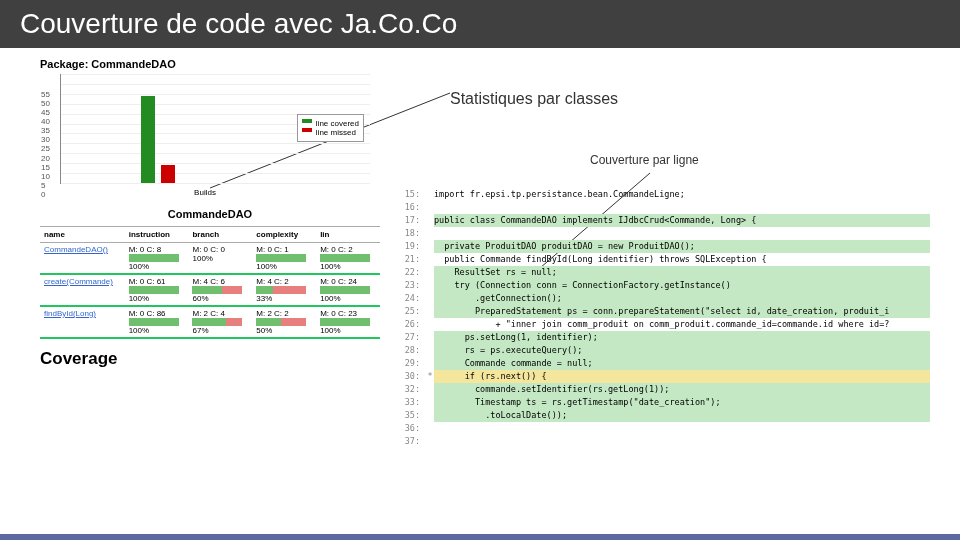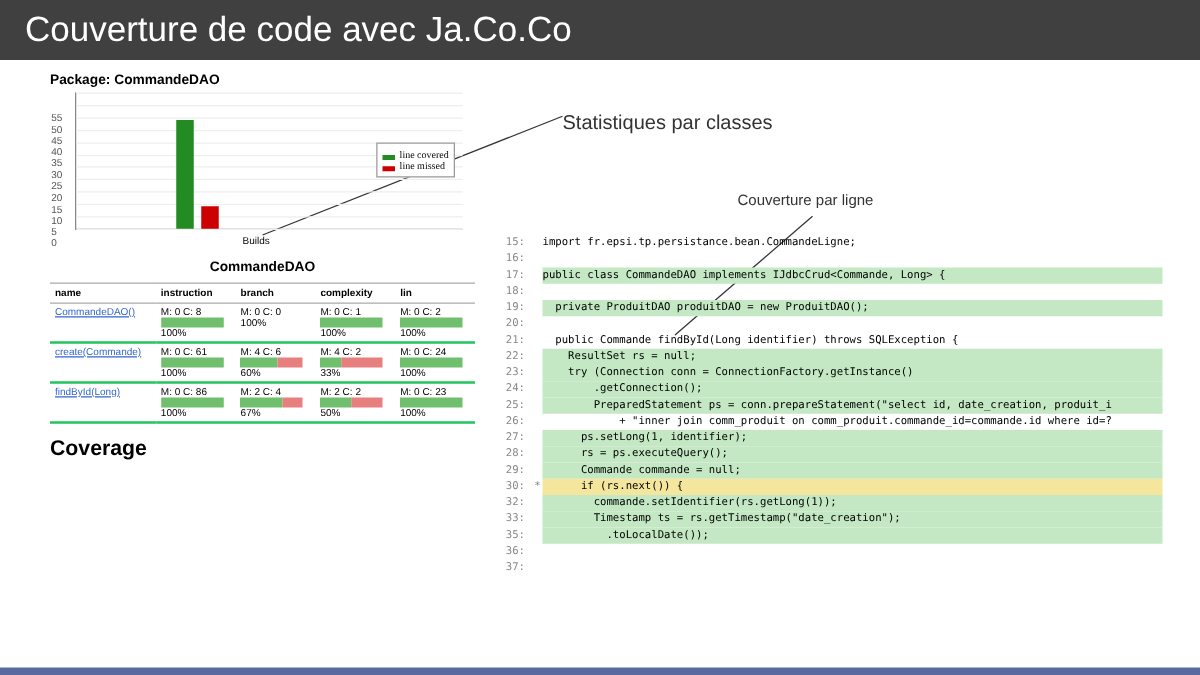--- a/index.html
+++ b/index.html
@@ -9,21 +9,21 @@
   .chart-area { position: absolute; left: 40px; top: 10px; width: 330px; }
   .pkg-header { font-size: 11px; font-weight: bold; margin-bottom: 4px; }
   .chart { position: relative; height: 110px; border-left: 1px solid #888; border-bottom: 1px solid #888; margin-left: 20px; }
   .ylabels { position: absolute; left: -20px; top: 16px; height: 100%; display: flex; flex-direction: column; justify-content: space-between; font-size: 8px; color: #555; }
   .gridlines { position: absolute; inset: 0; }
   .gridlines div { position: absolute; left: 0; right: 0; border-top: 1px solid #eee; }
   .chart .cov { position: absolute; bottom: 0; width: 14px; background: #228b22; }
   .chart .mis { position: absolute; bottom: 0; width: 14px; background: #cc0000; }
   .xlabel { text-align: center; font-size: 8px; margin-top: 4px; }
   .legend { position: absolute; right: 6px; top: 40px; border: 1px solid #999; padding: 4px; font-size: 8px; background: #fff; }
-  .leg-row { display: flex; align-items: flex-end; gap: 4px; font-family: Liberation Serif, serif; }
+  .leg-row { display: flex; align-items: flex-start; gap: 4px; }
   .leg-sw { width: 10px; height: 4px; }
   .table-area { position: absolute; left: 40px; top: 160px; width: 340px; font-size: 8px; }
   .tbl-title { font-weight: bold; font-size: 11px; margin-bottom: 6px; text-align: center; }
   table { border-collapse: collapse; width: 100%; }
   th { border-top: 1px solid #aaa; border-bottom: 1px solid #aaa; text-align: left; padding: 3px 4px; font-weight: bold; }
   td { padding: 2px 4px; vertical-align: top; border-bottom: 2px solid #22c55e; }
   .mlink { color: #3366cc; text-decoration: underline; }
   .bar { width: 50px; height: 8px; display: flex; }
   .bar div:first-child { background: #6fbf6f; }
   .bar div:last-child { background: #e87f7f; }
@@ -244,25 +244,20 @@
         <div class="ln">18:</div>
         <div class="gut"></div>
         <div class="code "></div>
       </div>
       <div class="code-row">
         <div class="ln">19:</div>
         <div class="gut"></div>
         <div class="code hl-g">  private ProduitDAO produitDAO = new ProduitDAO();</div>
       </div>
       <div class="code-row">
-        <div class="ln">20:</div>
-        <div class="gut"></div>
-        <div class="code "></div>
-      </div>
-      <div class="code-row">
         <div class="ln">21:</div>
         <div class="gut"></div>
         <div class="code ">  public Commande findById(Long identifier) throws SQLException {</div>
       </div>
       <div class="code-row">
         <div class="ln">22:</div>
         <div class="gut"></div>
         <div class="code hl-g">    ResultSet rs = null;</div>
       </div>
       <div class="code-row">

